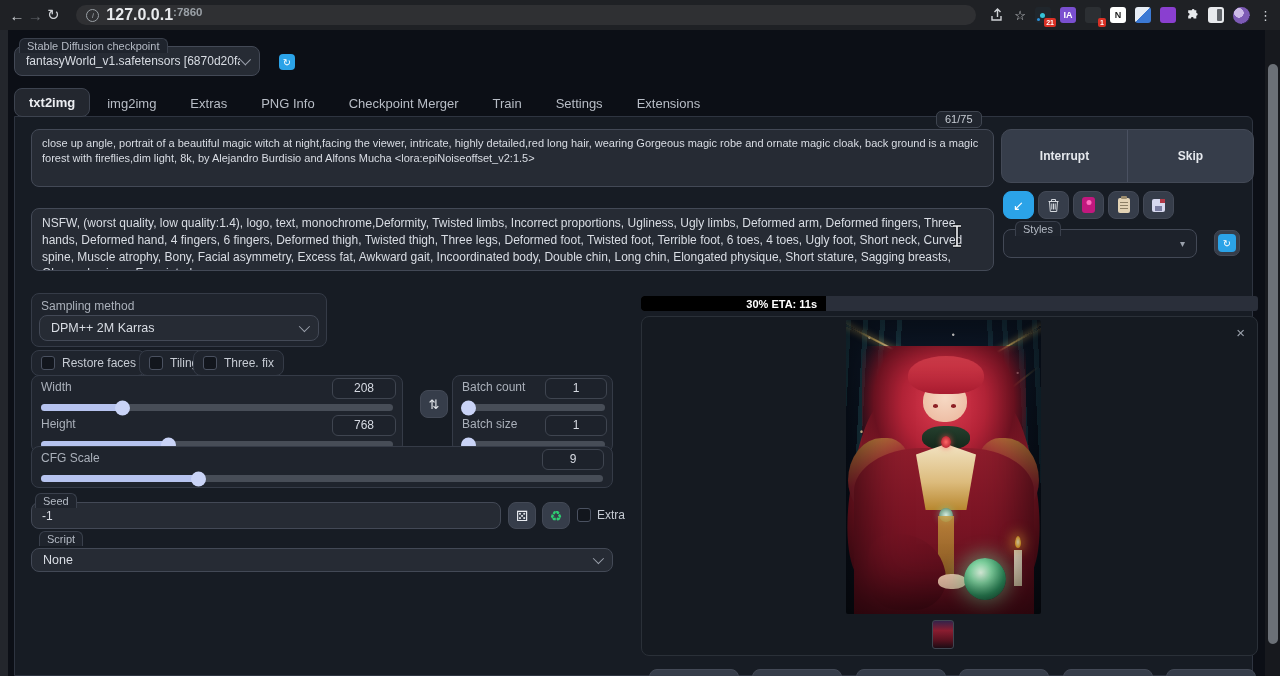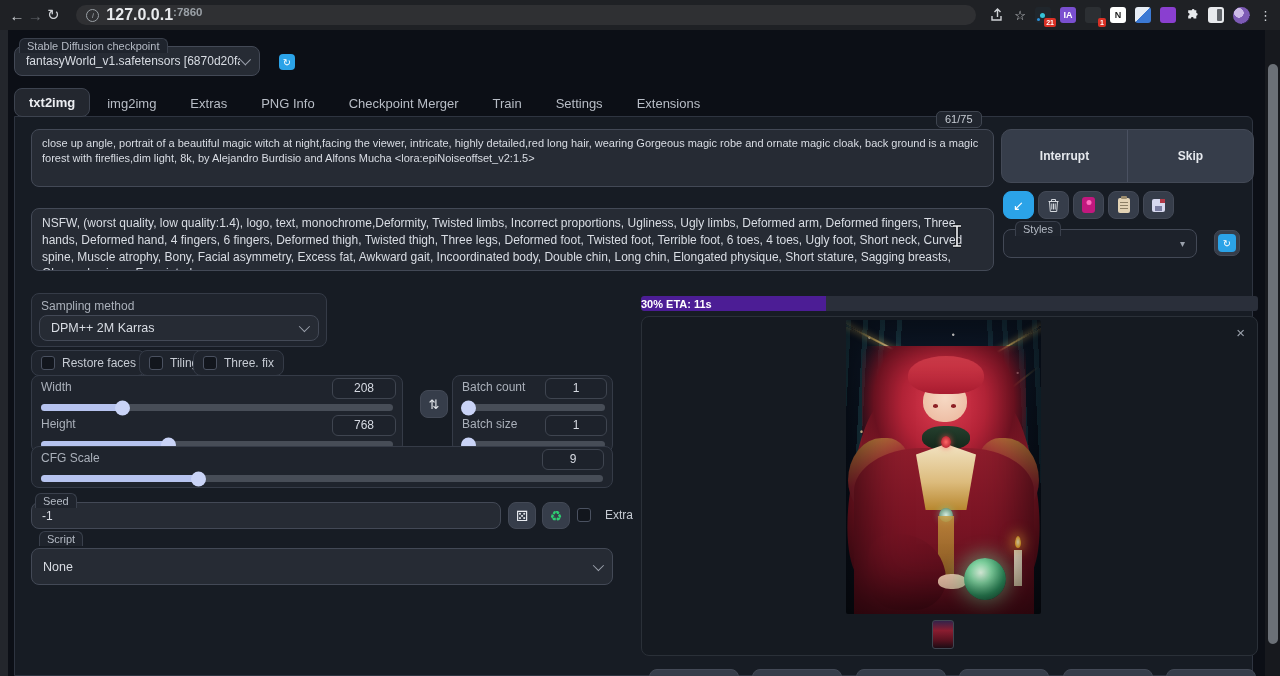--- a/index.html
+++ b/index.html
@@ -58,21 +58,21 @@
   .tab{padding:6px 17px;font-size:13px;color:#b8bdc6;white-space:nowrap;}
   .tab.active{background:#23272f;border:1px solid #3d434f;border-radius:8px;color:#eceef2;font-weight:700;padding:6px 14px;}
 
   
   .panel{position:absolute;left:14px;top:116px;width:1239px;height:560px;background:#171c24;border:1px solid #2e3440;border-radius:0 6px 0 0;box-sizing:border-box;}
 
   .counterbox{position:absolute;left:921px;top:-6px;background:#20252e;border:1px solid #3f4550;border-radius:5px;font-size:11px;color:#c7ccd4;padding:0 8px;line-height:15px;z-index:4;}
 
   
   .pbar{position:absolute;left:626px;top:179px;width:617px;height:15px;background:#2a2f3a;border-radius:3px;overflow:hidden;}
-  .pfill{height:100%;background:#4c1d95;border-radius:3px 0 0 3px;display:flex;align-items:center;}
+  .pfill{height:100%;background:#000000;border-radius:3px 0 0 3px;display:flex;align-items:center;justify-content:flex-end;}
   .pfill span{color:#fff;font-size:11px;font-weight:700;padding-right:9px;white-space:nowrap;}
 
   
   .genrow{position:absolute;left:986px;top:12px;width:253px;height:54px;background:#363d4a;border:1px solid #434956;border-radius:10px;display:flex;box-sizing:border-box;}
   .genrow .half{flex:1;display:flex;align-items:center;justify-content:center;color:#e6e9ee;font-size:12px;font-weight:600;}
   .genrow .div{width:1px;background:#4a5161;margin:0;}
   .iconbtn{position:absolute;top:74px;width:31px;height:28px;border-radius:8px;background:#363d4a;border:1px solid #434956;display:flex;align-items:center;justify-content:center;box-sizing:border-box;}
   .iconbtn.blue{background:#2ba3e8;border-color:#2ba3e8;color:#fff;font-size:13px;}
   .trash-svg,.clip-shape,.floppy-shape,.card-shape{display:block;}
   .card-shape{width:13px;height:16px;border-radius:3px;background:#c2187e;position:relative;}
@@ -262,27 +262,27 @@
       <div class="numbox" style="left:510px;top:2px;width:62px;height:21px;line-height:19px">9</div>
       <div class="slider" style="left:9px;top:28px;width:562px">
           <div class="sfill" style="width: 28%;"></div>
         </div>
     </div>
 
     <div class="notch" style="left:20px;top:376px">Seed</div>
     <div class="ta" style="left:16px;top:385px;width:470px;height:27px;padding:5px 10px;font-size:12px">-1</div>
     <div class="sqbtn" style="left:493px;top:385px;width:28px;height:27px;font-size:14px;color:#e9ecf1">⚄</div>
     <div class="sqbtn" style="left:527px;top:385px;width:28px;height:27px;font-size:14px;color:#2ecc71">♻</div>
-    <div style="position:absolute;left:562px;top:391px;display:flex;align-items:flex-end;gap:14px;font-size:12px;color:#c6cbd3">
+    <div style="position:absolute;left:562px;top:391px;display:flex;align-items:flex-end;gap:6px;font-size:12px;color:#c6cbd3">
       <span class="cb"></span>
       <span>Extra</span>
     </div>
 
     <div class="notch" style="left:24px;top:414px">Script</div>
-    <div class="dd" style="left:16px;top:431px;width:582px;height:37px">
+    <div class="dd" style="left:16px;top:431px;width:582px;height:24px">
       <span>None</span>
       <span class="chev"></span>
     </div>
 
     <div class="genrow">
       <div class="half">Interrupt</div>
       <div class="div"></div>
       <div class="half">Skip</div>
     </div>
 

